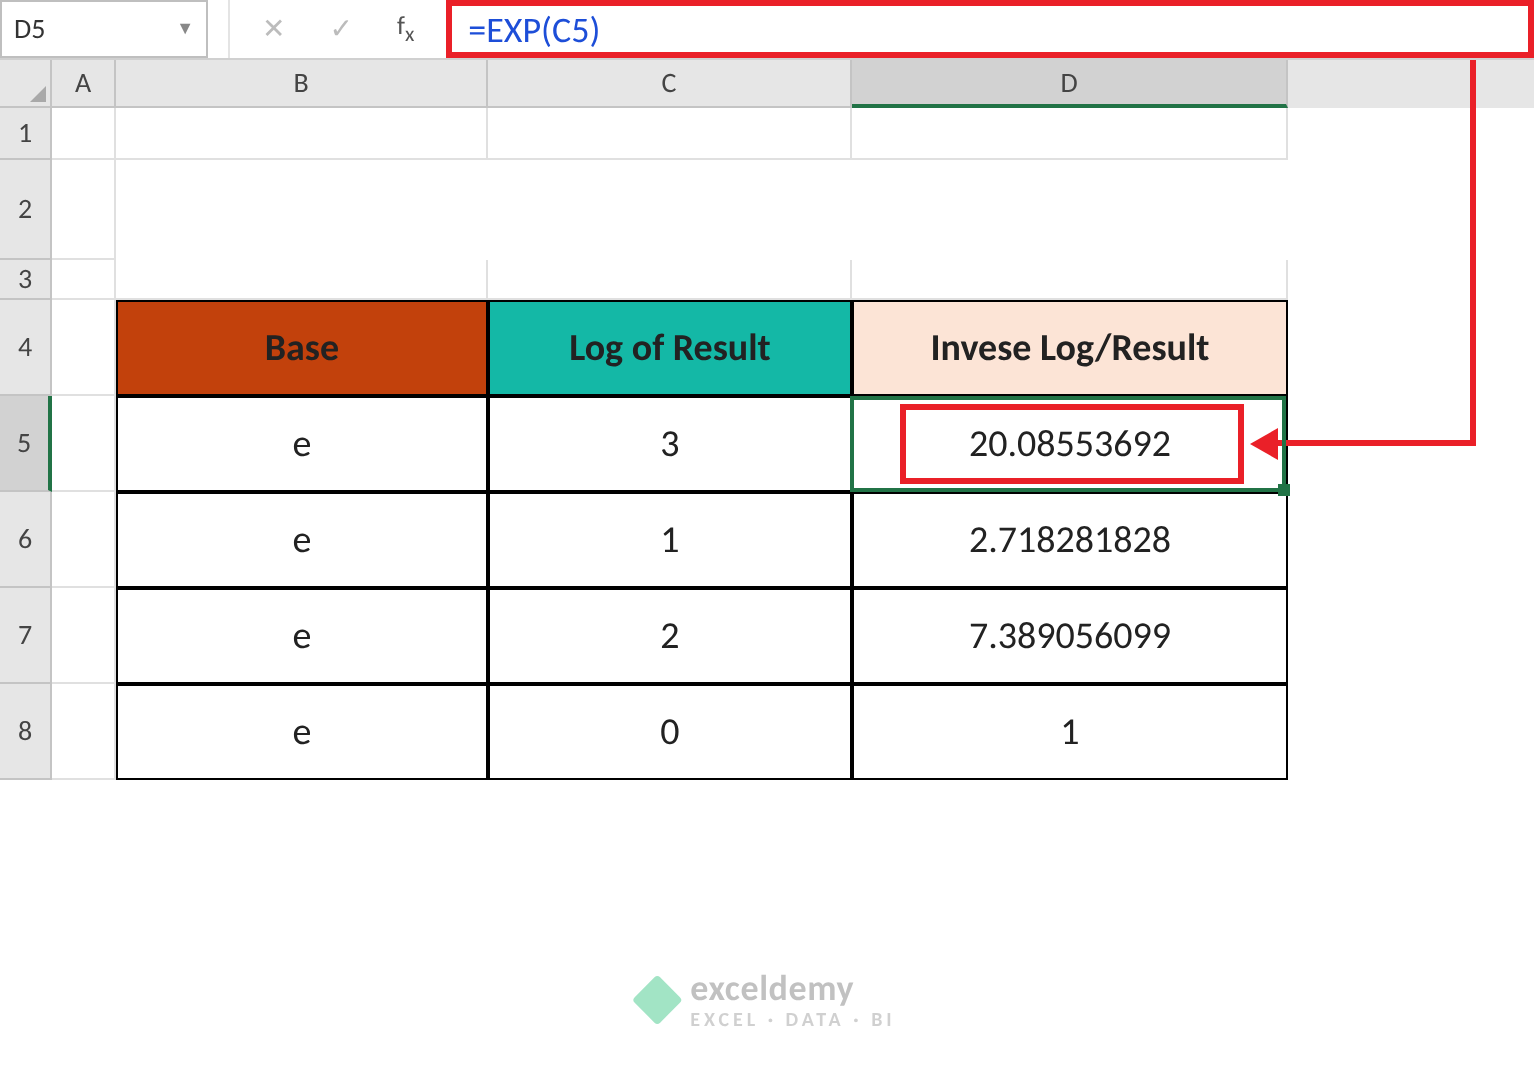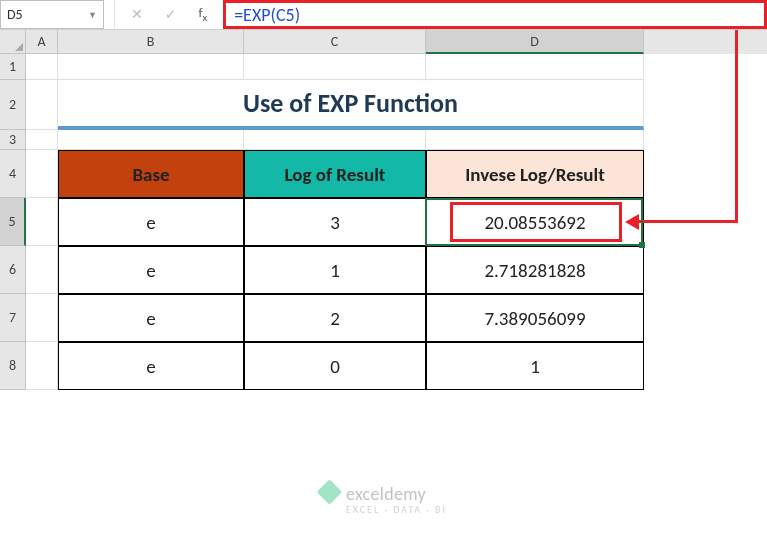--- a/index.html
+++ b/index.html
@@ -209,23 +209,24 @@
       z-index: 3;
     }
 
     
     .watermark {
       position: absolute;
       bottom: 22px;
       left: 50%;
       transform: translateX(-50%);
       display: flex;
-      align-items: flex-start;
+      align-items: center;
       gap: 8px;
       opacity: 0.45;
+      font-weight: bold;
     }
     .watermark .logo-sq {
       width: 18px; height: 18px;
       background: #33c481;
       transform: rotate(45deg);
       border-radius: 2px;
     }
     .watermark .wm-text {
       color: #777;
       font-size: 18px;
@@ -274,21 +275,20 @@
       <div class="row-head">1</div>
       <div class="cell wA"></div>
       <div class="cell wB"></div>
       <div class="cell wC"></div>
       <div class="cell wD"></div>
     </div>
 
     <div class="row-line h2">
       <div class="row-head">2</div>
       <div class="cell wA"></div>
-      <div class="cell title-merge">Use of EXP Function</div>
     </div>
 
     <div class="row-line h3">
       <div class="row-head">3</div>
       <div class="cell wA"></div>
       <div class="cell wB"></div>
       <div class="cell wC"></div>
       <div class="cell wD"></div>
     </div>
 

